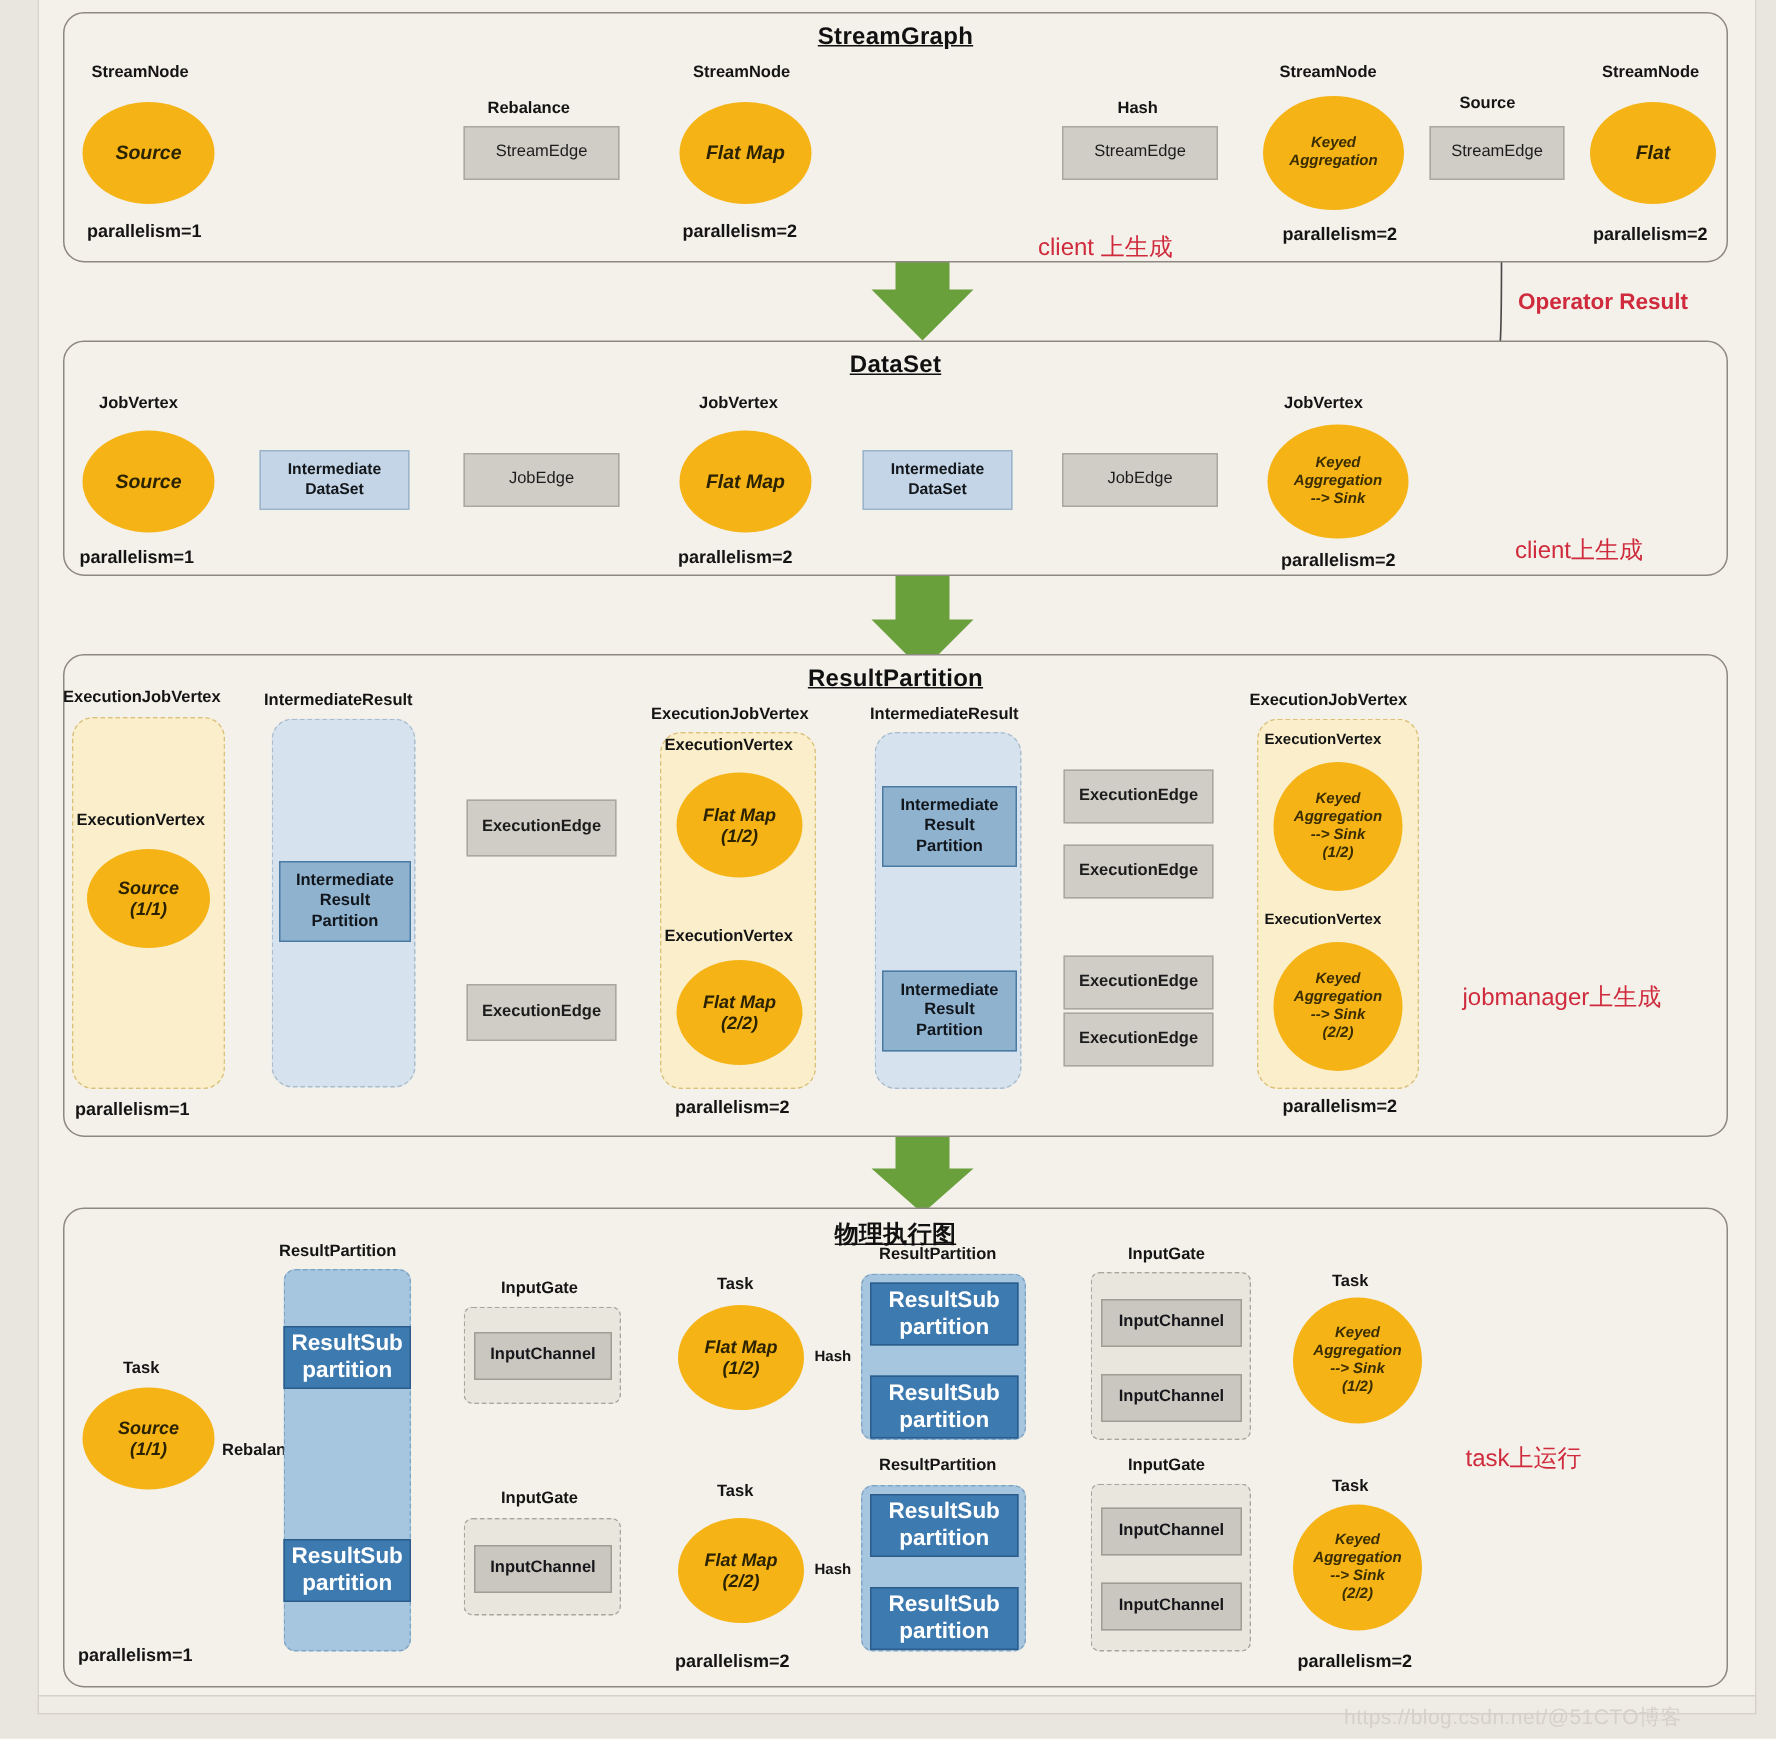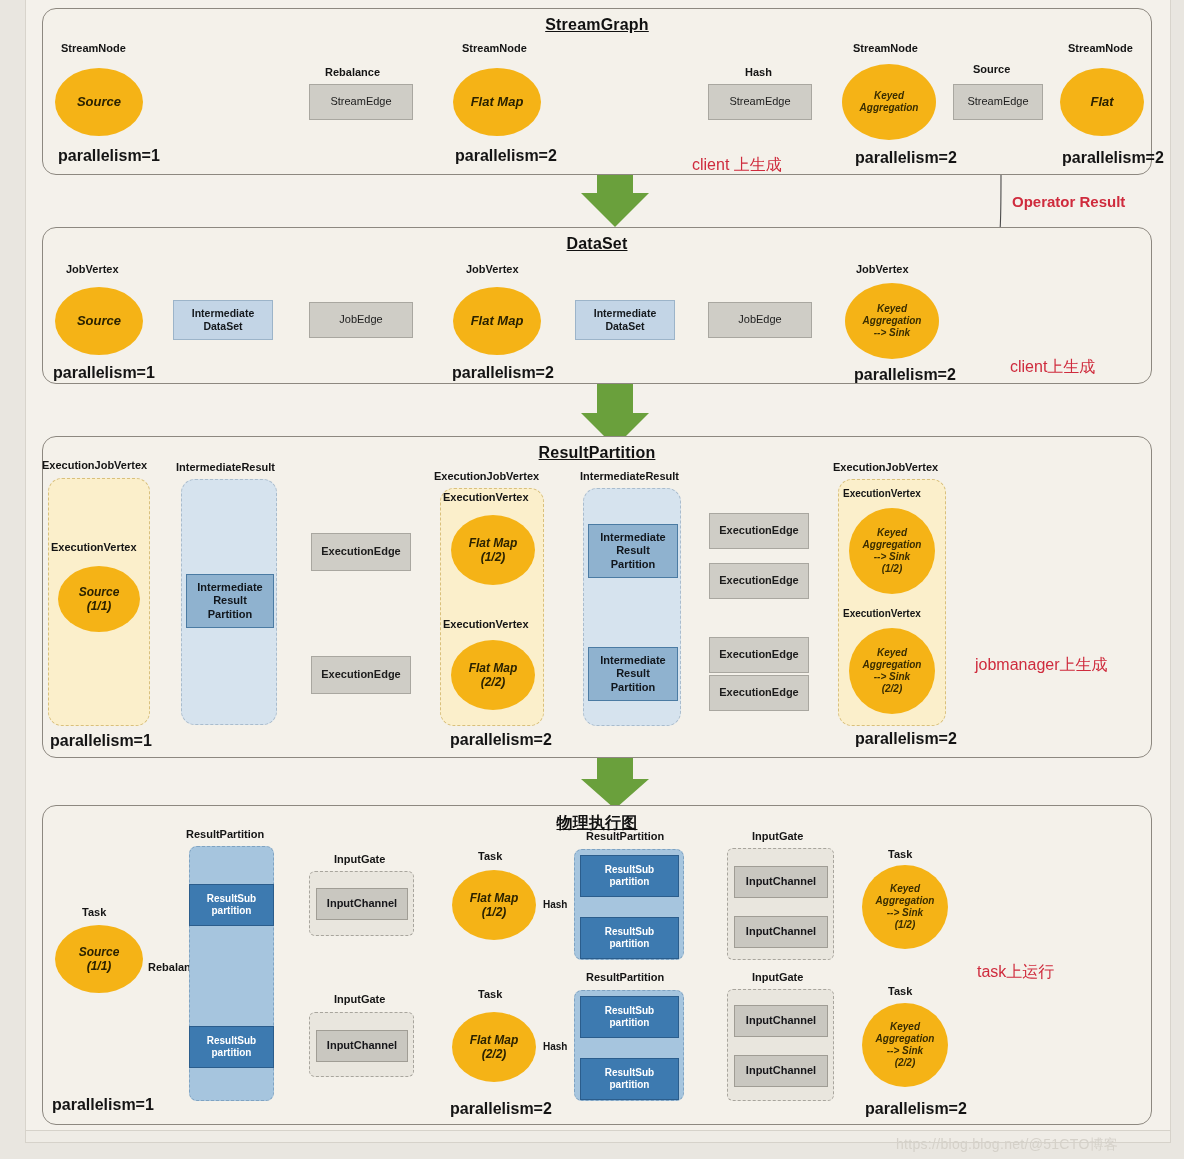--- a/index.html
+++ b/index.html
@@ -61,21 +61,21 @@
   .lblue{
     background:#c3d5e6;border:1px solid #9cb4c9;
     font-size:10.5px;color:#14181c;font-weight:bold;
   }
   .midblue{
     background:#8fb2cf;border:1px solid #4b7ba3;
     font-size:11px;color:#11161c;font-weight:bold;
   }
   .darkblue{
     background:#3d7ab0;border:1px solid #2b5d8c;
-    font-size:10px;color:#ffffff;font-weight:bold;
+    font-size:15px;color:#ffffff;font-weight:bold;
   }
   .ejv{
     background:#fbefcb;border:1.5px dashed #d9c07c;border-radius:14px;
   }
   .ires{
     background:#d6e3ee;border:1.5px dashed #a9bccd;border-radius:14px;
   }
   .rpart{
     background:#a6c5de;border:1.5px dashed #7fa3c2;border-radius:8px;
   }
@@ -87,21 +87,21 @@
     font-size:11px;color:#16161a;font-weight:bold;
   }
 
   
   .cap{
     position:absolute;font-size:11px;font-weight:bold;color:#141414;
     white-space:nowrap;
   }
   .cap.sm{font-size:10px;}
   .par{
-    position:absolute;font-size:16px;font-weight:bold;color:#141414;white-space:nowrap;
+    position:absolute;font-size:12px;font-weight:bold;color:#141414;white-space:nowrap;
   }
   .note{
     position:absolute;font-size:16px;color:#cf2b3d;white-space:nowrap;
   }
 
   svg.ov{position:absolute;left:0;top:0;width:1184px;height:1159px;pointer-events:none;}
 
   .wm{
     position:absolute;font-size:14px;color:#d5d1c9;white-space:nowrap;
     letter-spacing:.3px;
@@ -477,14 +477,14 @@
 Aggregation
 --&gt; Sink
 (2/2)</span>
   </div>
   <div class="par" style="left:865px;top:1100px;">parallelism=2</div>
 
   <div class="note" style="left:977px;top:962px;">task上运行</div>
 
   <div class="scrollbar" style="left:25px;top:1130px;width:1144px;height:11px;"></div>
 
-  <div class="wm" style="left:896px;top:1136px;">https://blog.blog.net/@51CTO博客</div>
+  <div class="wm" style="left:896px;top:1136px;">https://blog.csdn.net/@51CTO博客</div>
 </div>
 
 </body></html>

